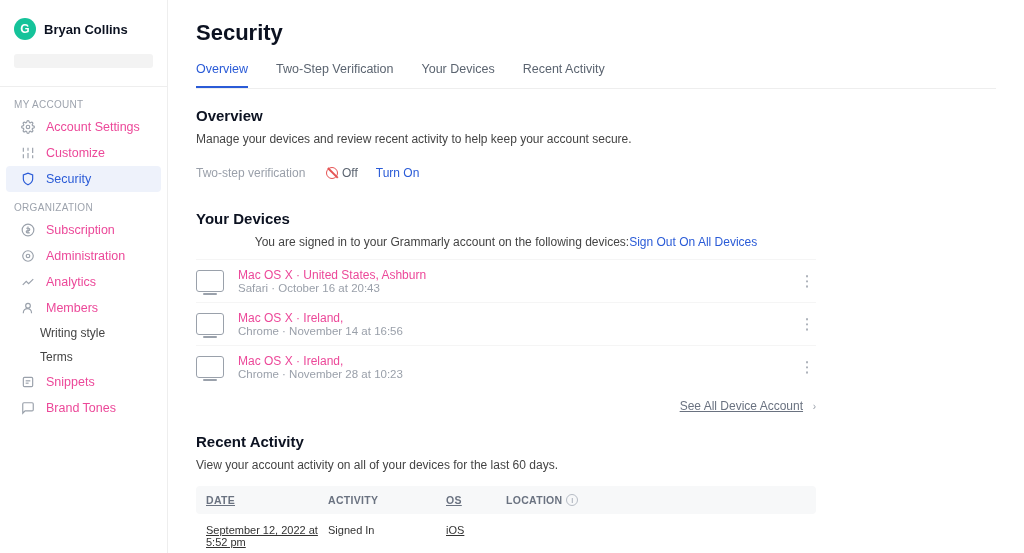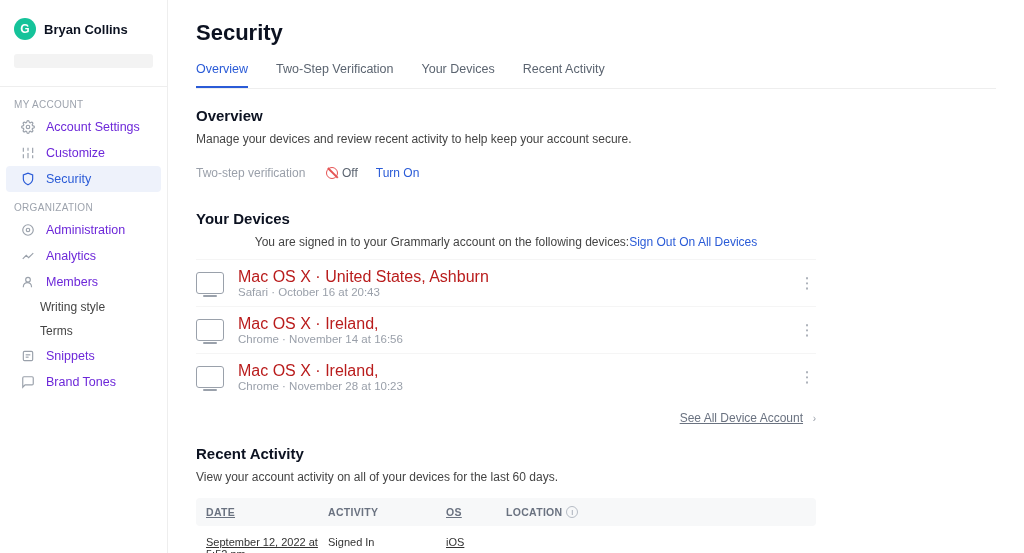--- a/index.html
+++ b/index.html
@@ -7,21 +7,21 @@
   .app { display: flex; height: 553px; width: 1024px; overflow: hidden; }
   
   
   .sidebar { width: 168px; border-right: 1px solid #eee; padding: 18px 0; display: flex; flex-direction: column; }
   .user-block { display: flex; align-items: center; padding: 0 14px 10px; }
   .avatar { width: 22px; height: 22px; border-radius: 50%; background: #15c39a; color:#fff; display:flex;align-items:center;justify-content:center;font-size:12px;font-weight:600;margin-right:8px;}
   .user-name { font-weight: 600; font-size: 13px; color: #0c1221; }
   .user-email-blur { margin: 4px 14px 12px 14px; height: 14px; background: #f3f3f3; border-radius: 3px; }
   .divider { height:1px; background:#eee; margin: 6px 0 10px; }
   .section-label { font-size: 10px; color: #9da3ad; letter-spacing: 0.3px; padding: 2px 14px 4px; text-transform: uppercase; }
-  .nav-item { display:flex; align-items:center; padding:5px 14px; font-size:12.5px; color:#6d28d9; cursor:pointer; border-radius: 4px; margin: 0 6px; }
+  .nav-item { display:flex; align-items:center; padding:5px 14px; font-size:12.5px; color:#ec4899; cursor:pointer; border-radius: 4px; margin: 0 6px; }
   .nav-item.active { background:#eef2fb; color:#2a5bd7; }
   .nav-item .icon { width:16px; height:16px; margin-right:10px; display:flex;align-items:center;justify-content:center; color:#9aa1ab; }
   .nav-item.active .icon { color:#2a5bd7; }
   .nav-sub { padding-left: 40px; font-size:12px; color:#444; padding-top:5px; padding-bottom:5px; cursor:pointer; }
 
   
   .main { flex:1; padding: 20px 28px; overflow-y:auto; }
   h1.page-title { font-size: 22px; font-weight: 700; color:#0c1221; margin-bottom: 10px; }
   .tabs { display:flex; gap:28px; border-bottom:1px solid #eee; margin-bottom: 18px; }
   .tab { font-size:12.5px; color:#5b6470; padding: 6px 0 10px; cursor:pointer; border-bottom:2px solid transparent; }
@@ -42,21 +42,21 @@
 
   .devices-header { display:flex; justify-content:center; align-items:center; margin-bottom:10px; }
   .devices-desc { font-size:12px; color:#444; }
   .signout-all { color:#2a5bd7; font-size:12px; cursor:pointer; font-weight:500; }
   .device-row { display:flex; align-items:center; padding:8px 0; border-top:1px solid #f5f5f5; }
   .device-row:first-of-type { border-top:none; }
   .device-icon { width:28px;height:22px;border:1.5px solid #9aa1ab;border-radius:3px;margin-right:14px;position:relative;display:flex;align-items:center;justify-content:center;}
   .device-icon::after{content:"";position:absolute;bottom:-4px;left:6px;right:6px;height:2px;background:#9aa1ab;border-radius:1px;}
   .device-icon .apple{font-size:10px;color:#333;}
   .device-text { flex:1; }
-  .device-title { font-size:16px; color:#b91c1c; }
+  .device-title { font-size:12px; color:#ec4899; }
   .device-sub { font-size:11.5px; color:#9aa0aa; }
   .device-menu { width:18px; color:#9aa0aa; cursor:pointer; font-size:15px; text-align:center; }
   .see-all { text-align:right; margin:10px 0 6px; }
   .see-all a { color:#6a7280; font-size:12px; text-decoration:underline; cursor:pointer; }
   .see-all .chev { margin-left:6px; color:#9aa0aa; font-size:10px;}
 
   .activity-table { width:100%; }
   .activity-head { display:flex; background:#f7f8f9; padding:8px 10px; border-radius:4px; }
   .activity-row { display:flex; padding:10px 10px; border-bottom:1px solid #f2f2f2; }
   .col-date { width:122px; font-size:11px;text-decoration:underline; }
@@ -116,20 +116,29 @@
           </svg>
         </span>
       <span>Security</span>
     </div>
 
     <div class="section-label" style="margin-top:8px">ORGANIZATION</div>
 
     <div class="nav-item">
       <span class="icon">
           <svg width="14" height="14" viewBox="0 0 24 24" fill="none" stroke="currentColor" stroke-width="2">
+            <circle cx="12" cy="12" r="10"></circle>
+            <path d="M12 6v12M9 9h4a2 2 0 0 1 0 4H11a2 2 0 0 0 0 4h4"></path>
+          </svg>
+        </span>
+      <span>Subscription</span>
+    </div>
+    <div class="nav-item">
+      <span class="icon">
+          <svg width="14" height="14" viewBox="0 0 24 24" fill="none" stroke="currentColor" stroke-width="2">
             <circle cx="12" cy="12" r="3"></circle>
             <circle cx="12" cy="12" r="9"></circle>
           </svg>
         </span>
       <span>Administration</span>
     </div>
     <div class="nav-item">
       <span class="icon">
           <svg width="14" height="14" viewBox="0 0 24 24" fill="none" stroke="currentColor" stroke-width="2">
             <polyline points="3 17 9 11 13 15 21 7"></polyline>

